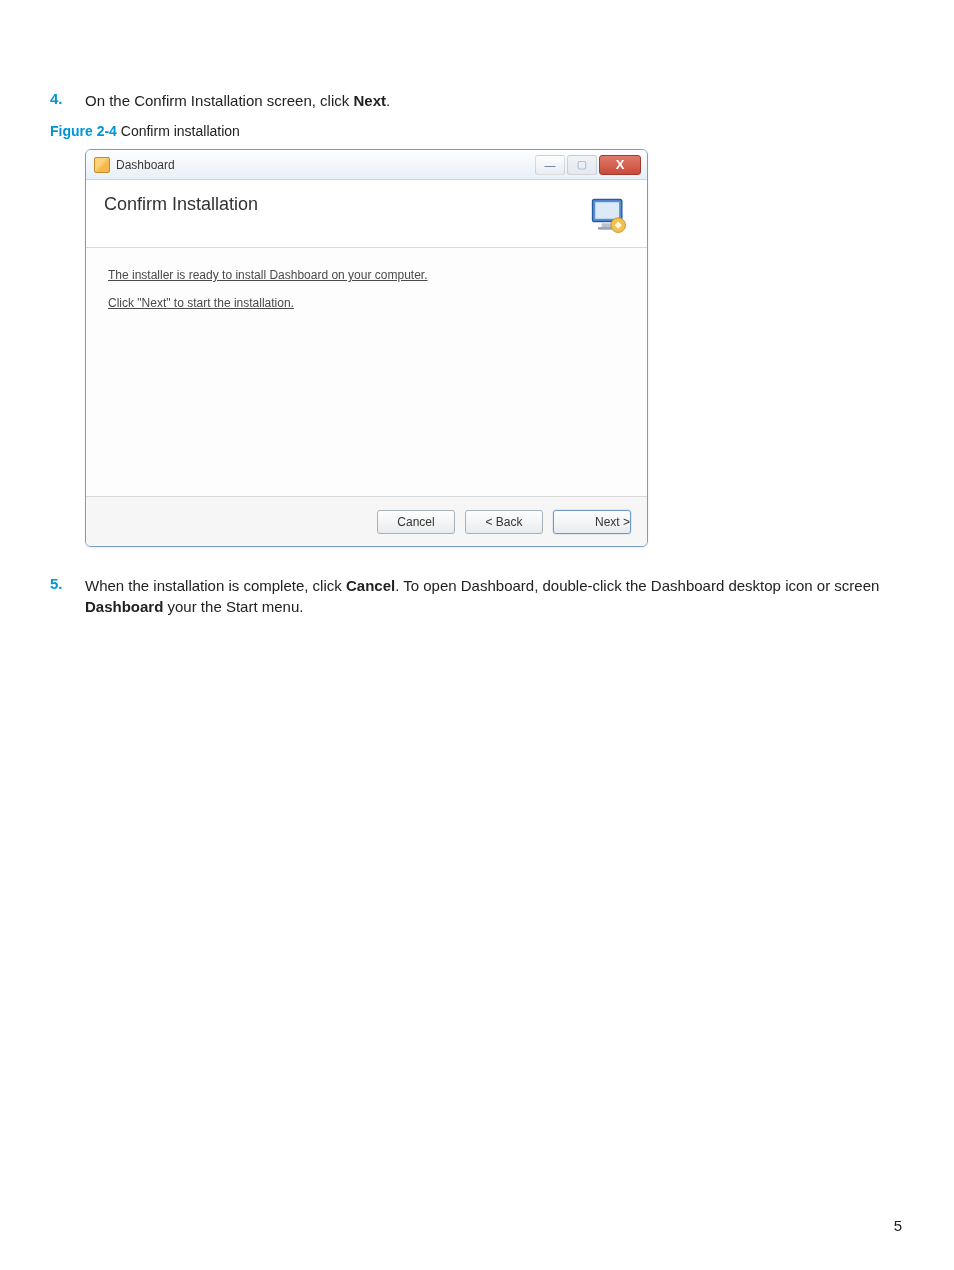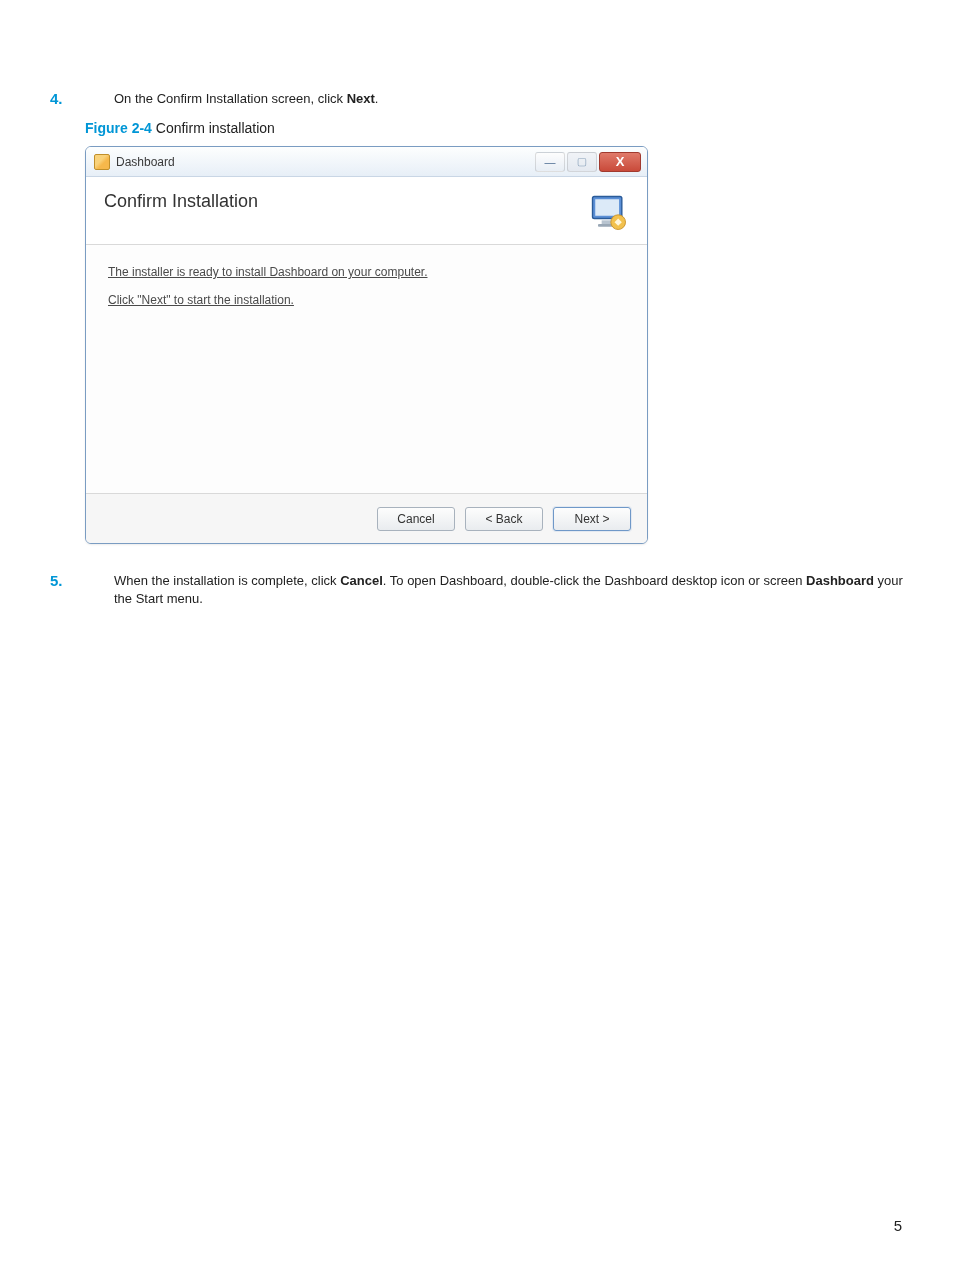--- a/index.html
+++ b/index.html
@@ -1,22 +1,22 @@
 <!DOCTYPE html>
 <html><head>
 <meta charset="utf-8">
 <style>
   * { box-sizing: border-box; margin: 0; padding: 0; }
   html, body { width: 954px; height: 1270px; background: #ffffff; font-family: Arial, Helvetica, sans-serif; color: #1a1a1a; }
   .page { width: 954px; height: 1270px; position: relative; padding: 90px 50px 40px 50px; }
   .step { display: flex; margin-bottom: 10px; }
   .step-num { width: 35px; flex-shrink: 0; color: #0096d6; font-weight: bold; font-size: 15px; }
-  .step-text { flex: 1; font-size: 13px; line-height: 1.4; color: #222; margin-left: 29px; }
+  .step-text { flex: 1; font-size: 15px; line-height: 1.4; color: #222; }
   .step-text b { font-weight: bold; }
-  .figure-caption { margin-left: 35px; margin-top: 12px; margin-bottom: 10px; font-size: 14px; }
+  .figure-caption { margin-top: 12px; margin-bottom: 10px; font-size: 14px; }
   .figure-caption .fig-label { color: #0096d6; font-weight: bold; }
   .figure-caption .fig-title { color: #222; }
   .screenshot-wrap { margin-left: 35px; margin-bottom: 28px; }
   .installer-window {
     width: 563px;
     border: 1px solid #7a9cc2;
     border-radius: 6px;
     background: #fff;
     box-shadow: 0 1px 2px rgba(0,0,0,0.08);
     overflow: hidden;
@@ -96,21 +96,21 @@
     min-width: 78px;
     height: 24px;
     background: linear-gradient(#fdfdfd, #e9ecef);
     border: 1px solid #a8b2bd;
     border-radius: 3px;
     font-size: 12px;
     color: #333;
     display: flex; align-items: center; justify-content: center;
     cursor: pointer;
   }
-  .dlg-btn.primary { border-color: #6f98c8; box-shadow: 0 0 0 1px rgba(60,120,200,0.1); }
+  .dlg-btn.primary { border-color: #6f98c8; box-shadow: 0 0 0 1px rgba(60,120,200,0.1); justify-content: flex-end; }
   .page-number {
     position: absolute;
     bottom: 36px;
     right: 52px;
     font-size: 15px;
     color: #222;
   }
 </style>
 </head>
 <body>

